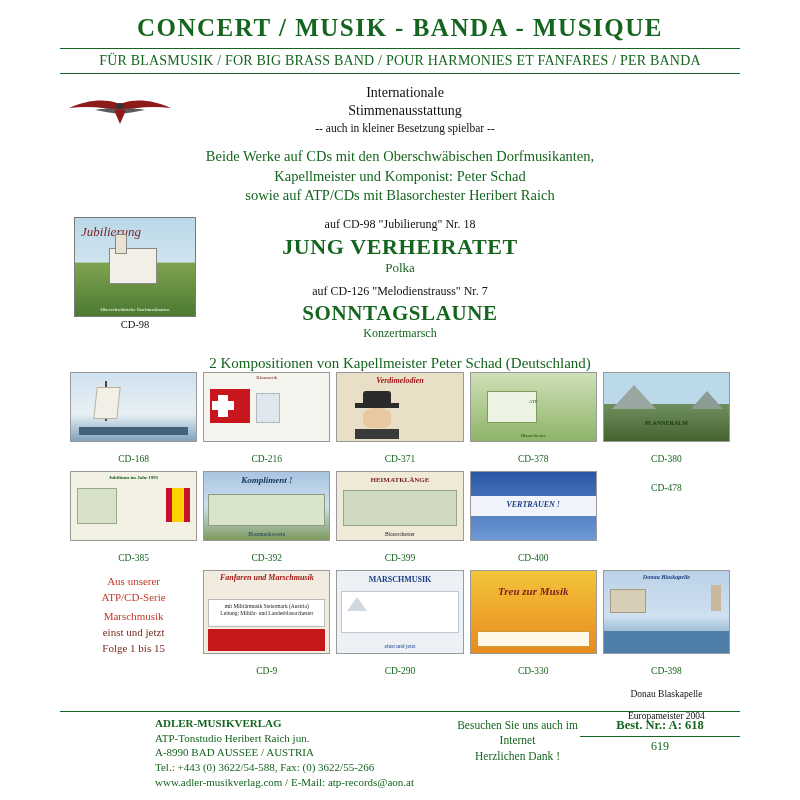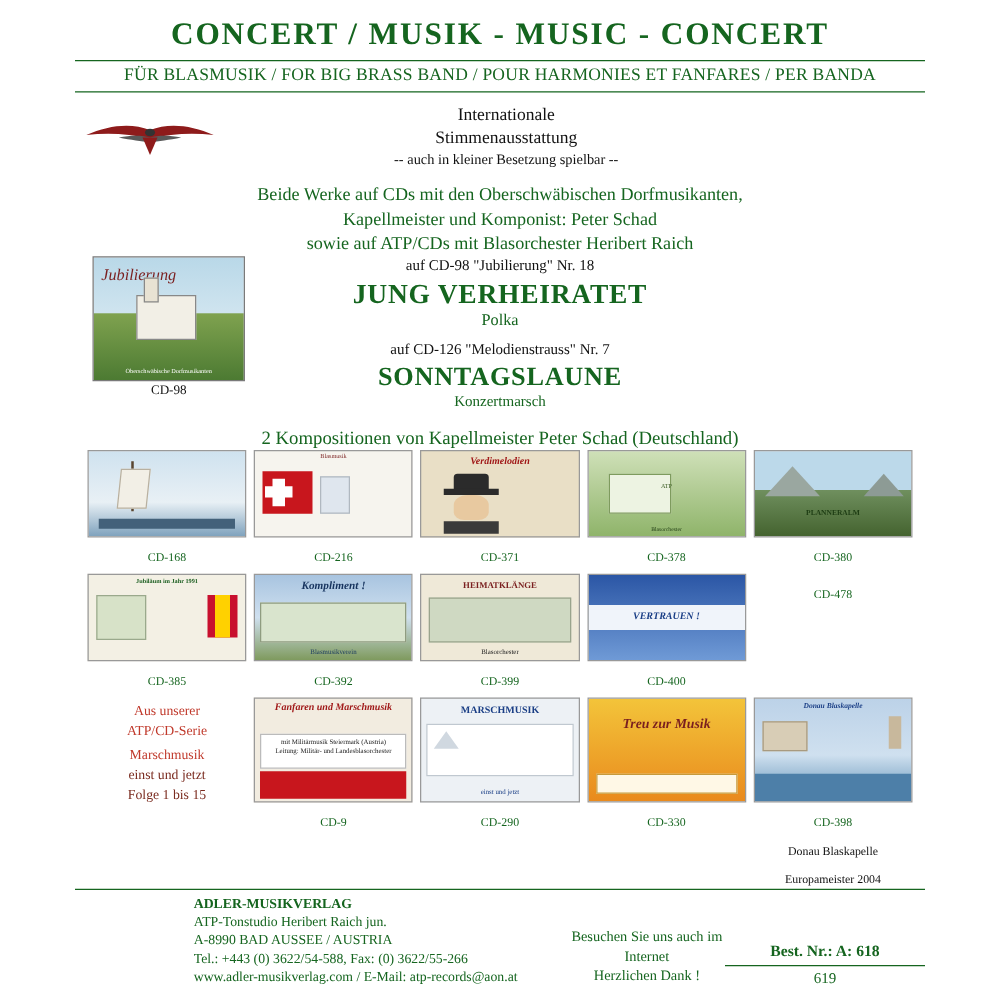--- a/index.html
+++ b/index.html
@@ -77,20 +77,21 @@
     text-align: center;
     color: #15651f;
     font-size: 14.5px;
     line-height: 1.32;
     margin-top: 12px;
   }
 
   
   .works {
     position: relative;
+    margin-top: 12px;
     height: 132px;
   }
   .works-center {
     text-align: center;
     padding: 0 150px;
   }
   .ref-line {
     font-size: 12px;
     color: #111;
     margin-bottom: 2px;
@@ -188,21 +189,21 @@
     left: 60px;
     right: 60px;
     bottom: 10px;
   }
   .foot-rule {
     border-top: 1.2px solid #15651f;
     margin-bottom: 4px;
   }
   .foot-cols {
     display: flex;
-    align-items: flex-end;
+    align-items: flex-start;
   }
   .foot-left {
     flex: 0 0 300px;
     color: #15651f;
     font-size: 11px;
     line-height: 1.35;
     padding-left: 95px;
   }
   .foot-mid {
     flex: 1;
@@ -239,21 +240,21 @@
     text-align: center;
     font-size: 7px;
     font-weight: bold;
   }
 </style>
 </head>
 <body>
 
 <div class="page">
 
-  <div class="title-main">CONCERT / MUSIK - MUSIC - CONCERT</div>
+  <div class="title-main">CONCERT / MUSIK - BANDA - MUSIQUE</div>
   <div class="rule-green"></div>
   <div class="subtitle-band">FÜR BLASMUSIK / FOR BIG BRASS BAND / POUR HARMONIES ET FANFARES / PER BANDA</div>
   <div class="rule-green2"></div>
 
   <div class="intl-row">
     <div class="logo">
       <svg width="110" height="38" viewBox="0 0 110 38">
         <path d="M4 18 C22 10, 40 8, 55 14 C70 8, 88 10, 106 18 C88 16, 72 17, 55 21 C38 17, 22 16, 4 18 Z" fill="#8e1b1b"></path>
         <path d="M30 20 C40 18, 48 18, 55 20 C62 18, 70 18, 80 20 C70 22, 62 23, 55 24 C48 23, 40 22, 30 20 Z" fill="#5a5a5a"></path>
         <path d="M49 20 L55 34 L61 20 Z" fill="#8e1b1b"></path>

